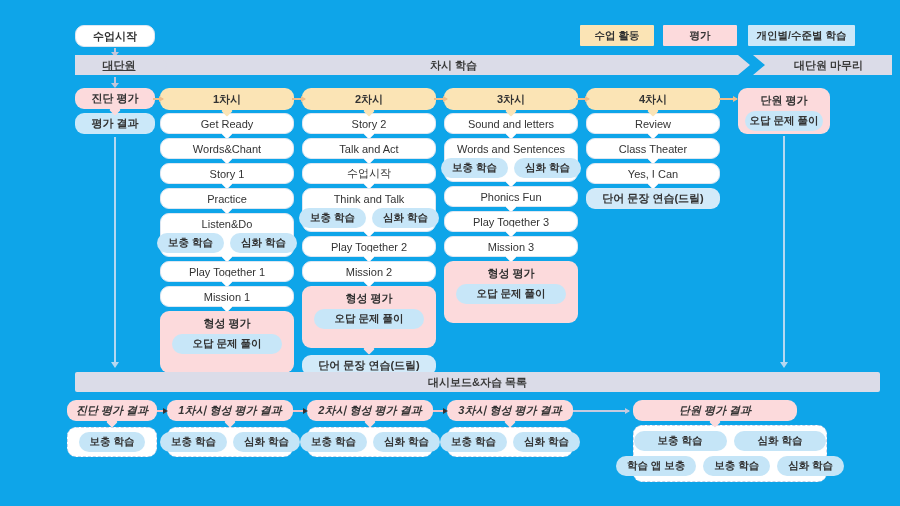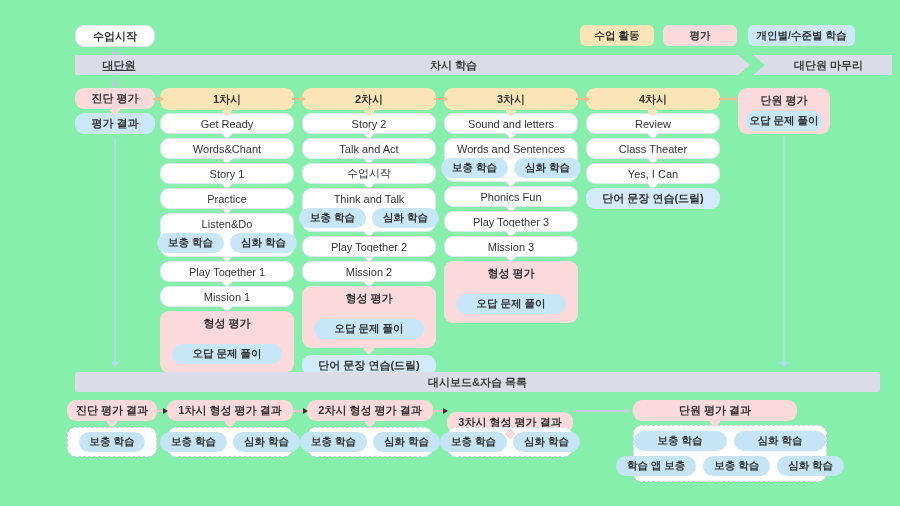--- a/index.html
+++ b/index.html
@@ -1,37 +1,37 @@
 <!DOCTYPE html>
 <html><head>
 <meta charset="utf-8">
 <style>
   html,body{margin:0;padding:0;background:#fff;}
-  .stage{position:relative;width:900px;height:506px;background:#86efac;overflow:hidden;
+  .stage{position:relative;width:900px;height:506px;background:#0ea5e9;overflow:hidden;
          font-family:"Liberation Sans","DejaVu Sans",sans-serif;color:#333;}
   .box{position:relative;box-sizing:border-box;border-radius:9px;display:flex;align-items:center;
        justify-content:center;font-size:11px;font-weight:500;color:#333;text-align:center;}
   .abs{position:absolute;}
   .white{background:#fff;border:1px solid #dce6f2;}
   .yellow{background:#fbe4b5;}
   .pink{background:#fcdadc;}
   .bluebox{background:#cbe8f9;}
   .drill{background:#d2eaf9;}
   .bold{font-weight:700;}
   
   .chev{position:absolute;top:55px;height:20px;background:#dbdce8;display:flex;align-items:center;
         justify-content:center;font-size:11px;font-weight:700;color:#3b3b3b;}
   .chev-left{clip-path:polygon(0 0,calc(100% - 12px) 0,100% 50%,calc(100% - 12px) 100%,0 100%);padding-right:10px;text-decoration:underline;}
   .chev-mid{clip-path:polygon(0 0,calc(100% - 12px) 0,100% 50%,calc(100% - 12px) 100%,0 100%,12px 50%);}
   .chev-right{clip-path:polygon(0 0,100% 0,100% 100%,0 100%,12px 50%);padding-left:12px;}
   
   .col{position:absolute;top:113px;display:flex;flex-direction:column;gap:4px;width:134px;}
   .step{height:21px;}
   .expand{height:44px;flex-direction:column;justify-content:flex-start;padding-top:4px;gap:3px;}
-  .assess{height:62px;flex-direction:column;justify-content:flex-start;padding-top:5px;gap:13px;background:#fcdadc;}
+  .assess{height:62px;flex-direction:column;justify-content:flex-start;padding-top:5px;gap:3px;background:#fcdadc;}
   .pills{display:flex;gap:6px;}
   .pill{background:#c7e6f8;border-radius:10px;height:20px;padding:0 11px;display:flex;align-items:center;
         justify-content:center;font-size:10.5px;font-weight:600;color:#333;white-space:nowrap;}
   .assess .pill{width:110px;padding:0;}
   
   .tail{position:absolute;left:50%;bottom:-4.5px;width:8px;height:8px;transform:translateX(-50%) rotate(45deg);
         z-index:5;border-radius:1px;}
   .t-white{background:#fff;border-right:1px solid #dce6f2;border-bottom:1px solid #dce6f2;}
   .t-yellow{background:#fbe4b5;}
   .t-pink{background:#fcdadc;}
@@ -42,27 +42,27 @@
   .orange{background:#efbe8c;border-left-color:#efbe8c;color:#efbe8c;}
   .pinkline{background:#f4c3c8;}
   .lav{background:#c6cadf;border-left-color:#c6cadf;color:#c6cadf;}
   .varrow{position:absolute;width:2px;background:#b5d8f1;}
   .varrow:after{content:"";position:absolute;left:-3px;bottom:-5px;border-top:6px solid #b5d8f1;
         border-left:4px solid transparent;border-right:4px solid transparent;}
   .sdarrow{position:absolute;width:2px;background:#c2c6db;}
   .sdarrow:after{content:"";position:absolute;left:-3px;bottom:-4px;border-top:5px solid #c2c6db;
         border-left:4px solid transparent;border-right:4px solid transparent;}
   
-  .legend-pill{position:absolute;top:25px;height:21px;border-radius:6px;display:flex;align-items:center;
+  .legend-pill{position:absolute;top:25px;height:21px;border-radius:1px;display:flex;align-items:center;
         justify-content:center;font-size:10.5px;font-weight:600;color:#333;}
   
   .graybar{position:absolute;left:75px;top:372px;width:805px;height:20px;background:#dbdce8;border-radius:2px;
         display:flex;align-items:center;justify-content:center;font-size:11px;font-weight:700;color:#3b3b3b;}
   
-  .resbox{position:absolute;top:400px;height:21px;}
+  .resbox{position:absolute;top:400px;height:21px;font-style:italic;}
   .dash{position:absolute;box-sizing:border-box;border:1.5px dashed #c7d4e9;border-radius:9px;display:flex;
         align-items:center;justify-content:center;gap:6px;background:#fff;}
   .dash .pill{background:#c5e5f7;}
   .dashcol{flex-direction:column;gap:5px;padding:5px 0;}
   .rowpills{display:flex;gap:7px;}
   .widepill{padding:0 24px;}
 </style>
 </head>
 <body>
 
@@ -268,21 +268,21 @@
     <span class="tail t-pink"></span>
   </div>
   <div class="box pink abs bold resbox" style="left:167px;width:126px;">
     <span>1차시 형성 평가 결과</span>
     <span class="tail t-pink"></span>
   </div>
   <div class="box pink abs bold resbox" style="left:307px;width:126px;">
     <span>2차시 형성 평가 결과</span>
     <span class="tail t-pink"></span>
   </div>
-  <div class="box pink abs bold resbox" style="left:447px;width:126px;margin-top:12px;">
+  <div class="box pink abs bold resbox" style="left:447px;width:126px;">
     <span>3차시 형성 평가 결과</span>
     <span class="tail t-pink"></span>
   </div>
   <div class="box pink abs bold resbox" style="left:633px;width:164px;">
     <span>단원 평가 결과</span>
     <span class="tail t-pink"></span>
   </div>
   <div class="harrow pinkline" style="left:157px;top:410px;width:10px;"></div>
   <div class="harrow pinkline" style="left:293px;top:410px;width:14px;"></div>
   <div class="harrow pinkline" style="left:433px;top:410px;width:14px;"></div>

